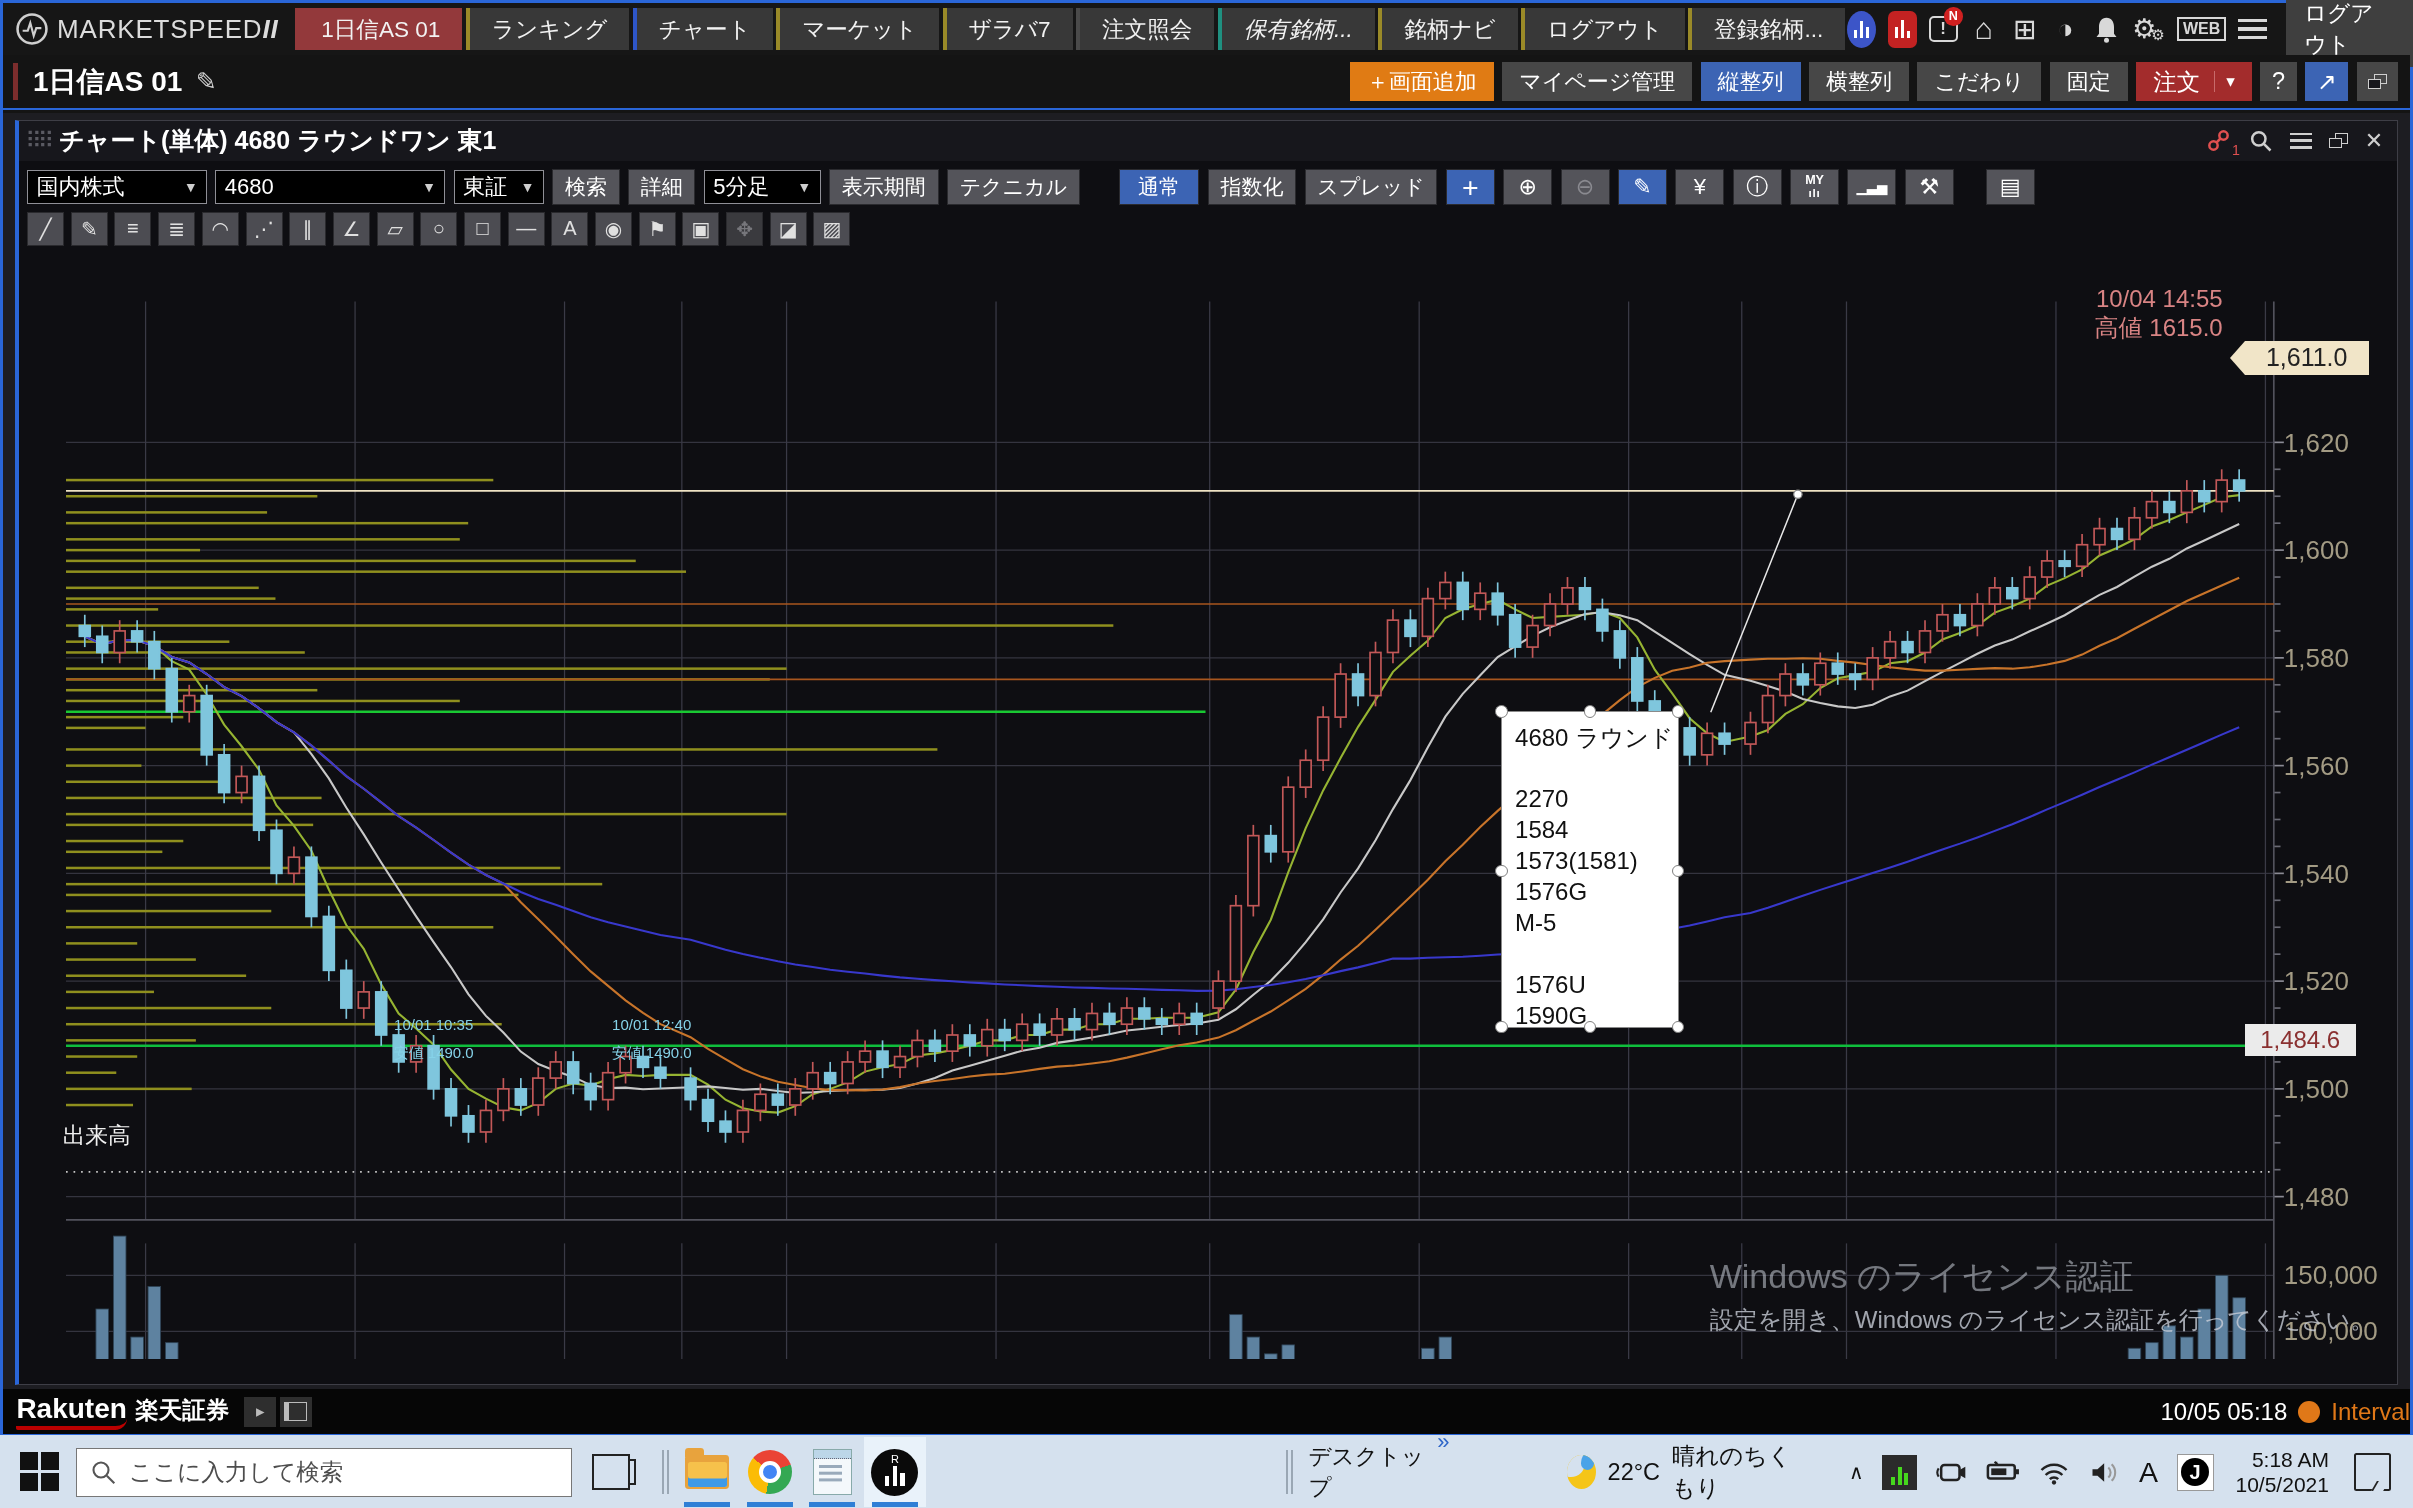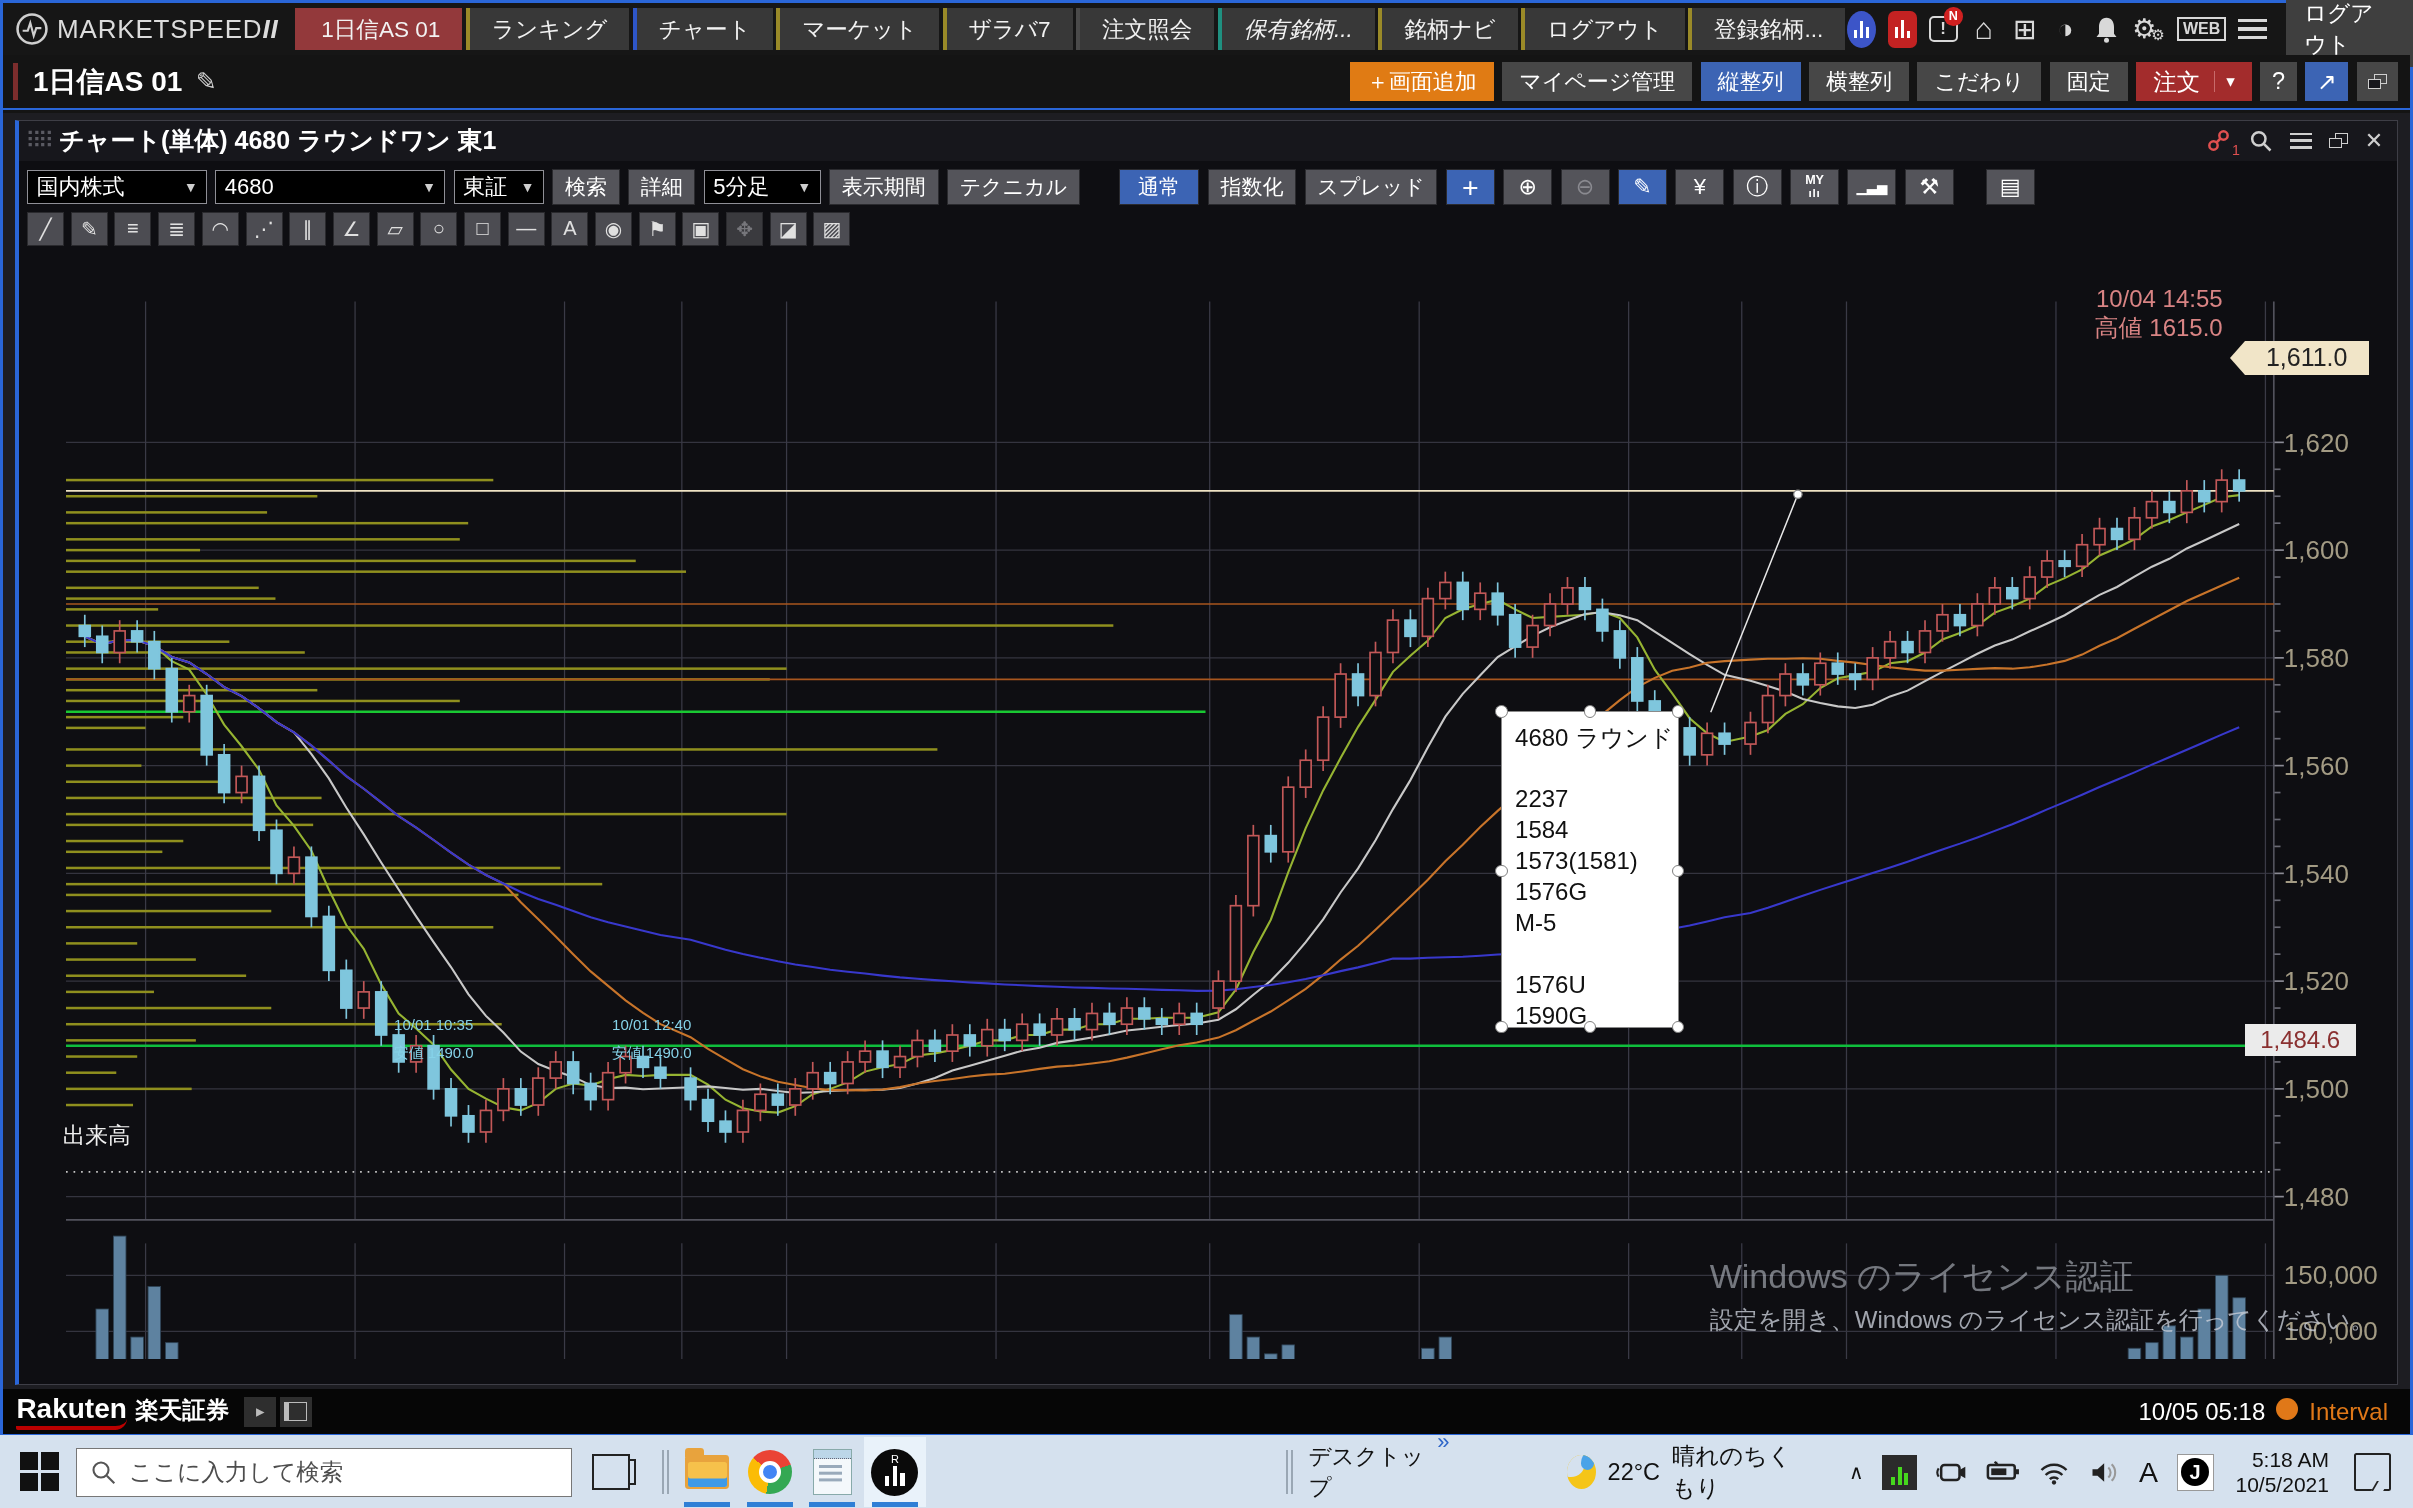--- a/index.html
+++ b/index.html
@@ -102,21 +102,21 @@
   .wm2{left:1691px;top:1183px;font-size:24px;color:rgba(200,205,215,0.8);}
 
   
   .status-bar{position:absolute;left:0;top:1386px;width:2407px;height:45px;background:#060606;display:flex;align-items:center;}
   .rk-logo{display:flex;align-items:baseline;gap:8.4px;margin-left:13.4px;color:#fff;}
   .rk-main{font-size:28px;font-weight:bold;border-bottom:4.2px solid #bc0000;border-radius:0 0 11.7px 1.7px;padding-bottom:0.8px;}
   .rk-sub{font-size:23.5px;font-weight:bold;}
   .sb-toggle{display:flex;margin-left:15px;gap:3.4px;}
   .sb-toggle .t{width:32px;height:30px;background:#2e2e2e;color:#bbb;display:flex;align-items:center;justify-content:center;font-size:17px;}
   .t .pane{width:17px;height:17px;border:1.7px solid #bbb;border-left-width:5.9px;}
-  .sb-right{margin-left:auto;display:flex;align-items:flex-start;gap:11px;padding-right:22px;}
+  .sb-right{margin-left:auto;display:flex;align-items:center;gap:11px;}
   .sb-time{color:#fff;font-size:24px;}
   .int-dot{width:22px;height:22px;border-radius:50%;background:#e07818;}
   .sb-interval{color:#e07818;font-size:24px;}
 
   
   .taskbar{position:absolute;left:0;top:1435px;width:2413px;height:74px;background:#d5e1ee;display:flex;align-items:center;color:#111;}
   .start{width:40px;height:40px;margin:0 17px 0 20px;display:grid;grid-template-columns:18.4px 18.4px;grid-template-rows:18.4px 18.4px;gap:2.5px;}
   .start i{background:#111;display:block;}
   .searchbox{width:553px;height:49px;background:#fff;border:1.7px solid #777;display:flex;align-items:center;gap:13.4px;padding-left:13.4px;box-sizing:border-box;}
   .searchbox .ph{color:#4d4d4d;font-size:23.5px;}
@@ -893,21 +893,21 @@
           <div>10/01 12:40</div>
           <div>安値 1490.0</div>
         </div>
 
         <div class="price-tag">1,611.0</div>
         <div class="prev-tag">1,484.6</div>
 
         <div class="note-box">
           <div class="note-title">4680 ラウンド</div>
           <div id="note-lines">
-              <div>2237</div>
+              <div>2270</div>
               <div>1584</div>
               <div>1573(1581)</div>
               <div>1576G</div>
               <div>M-5</div>
               <div>&nbsp;</div>
               <div>1576U</div>
               <div>1590G</div>
             </div>
           <span class="handle" style="left:-6.7px;top:-6.7px;"></span>
           <span class="handle" style="left:82px;top:-6.7px;"></span>

